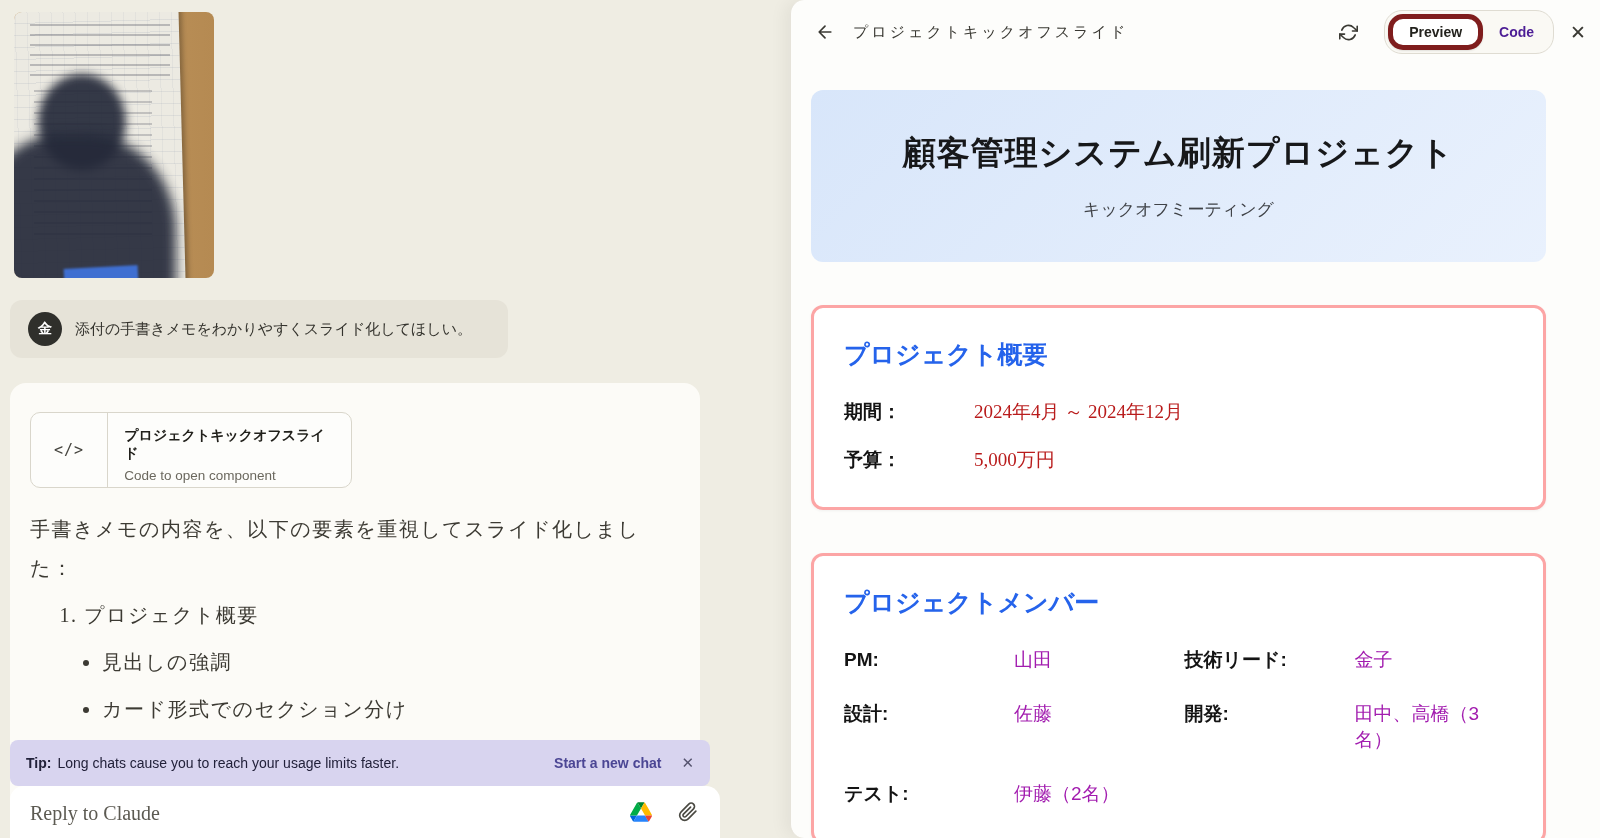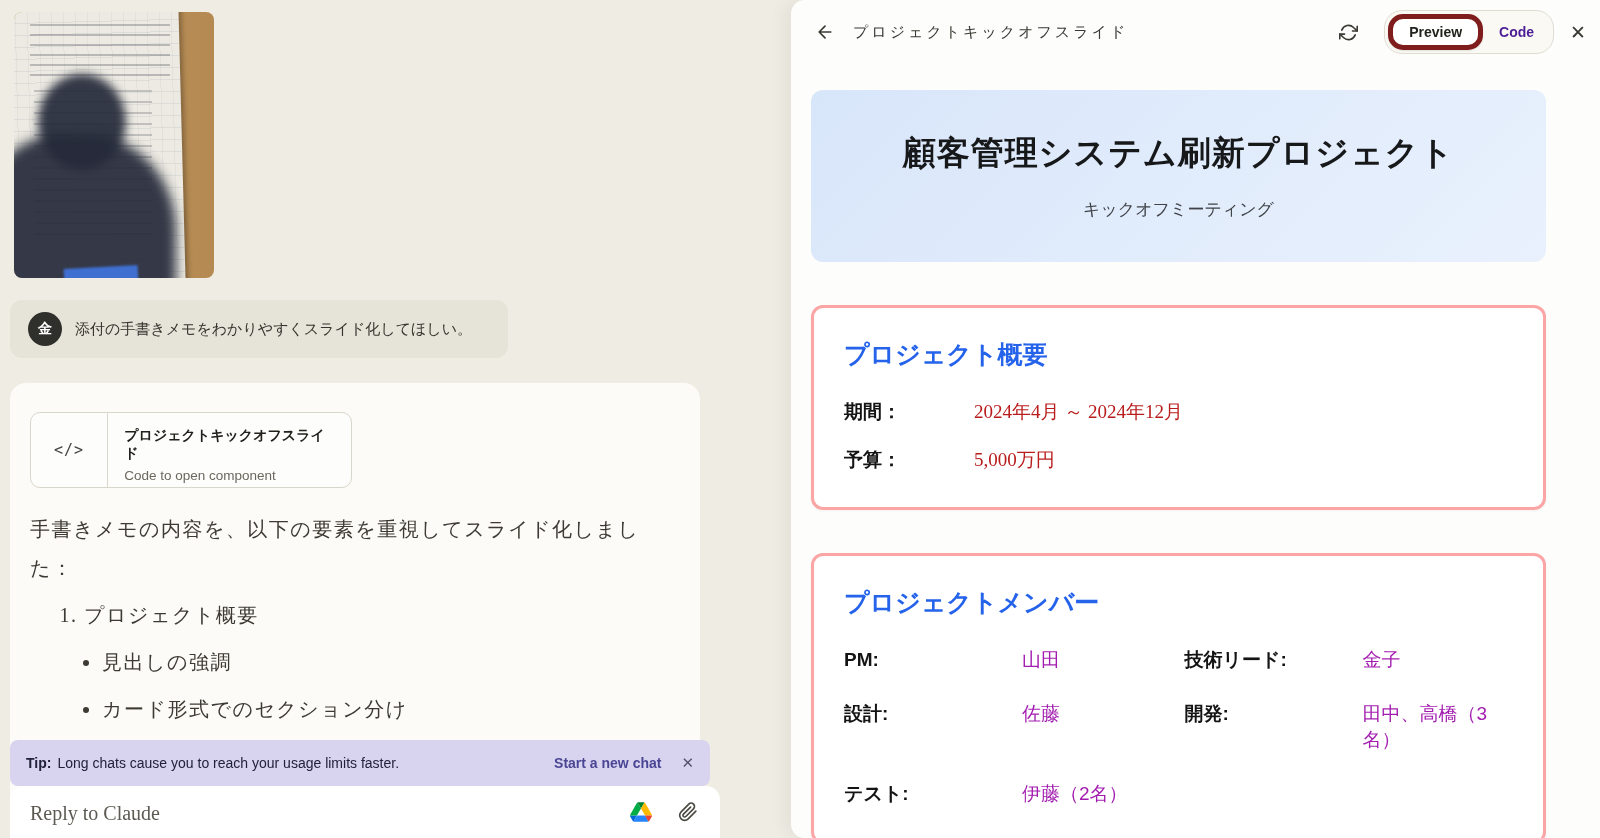--- a/index.html
+++ b/index.html
@@ -105,21 +105,21 @@
 
   .slide-card { margin-top:43px; background:#fff; border:3px solid #fca5a5; border-radius:12px;
            box-shadow:0 1px 3px rgba(0,0,0,.05); padding:30px 30px 34px 30px; }
   .card-heading { color:#2563eb; font-size:25px; font-weight:700; margin-bottom:28px; }
 
   .o-row { display:flex; align-items:baseline; margin-bottom:22px; }
   .o-label { width:130px; font-weight:700; font-size:19px; color:#141414; flex:0 0 130px; }
   .o-value { font-family:"Liberation Serif", serif; font-size:19px; color:#b91c1c; }
 
   .m-grid { display:grid; grid-template-columns:1fr 1fr; row-gap:28px; column-gap:12px; }
-  .m-row { display:flex; align-items:baseline;gap:8px; }
+  .m-row { display:flex; align-items:baseline; }
   .m-label { width:170px; flex:0 0 170px; font-weight:700; font-size:19px; color:#141414; }
   .m-value { font-family:Liberation Sans, sans-serif; font-size:19px; color:#a21caf; }
 </style>
 </head>
 <body>
 
 <div class="chat-col">
 
   <div class="thumb">
     <div class="page"></div>

